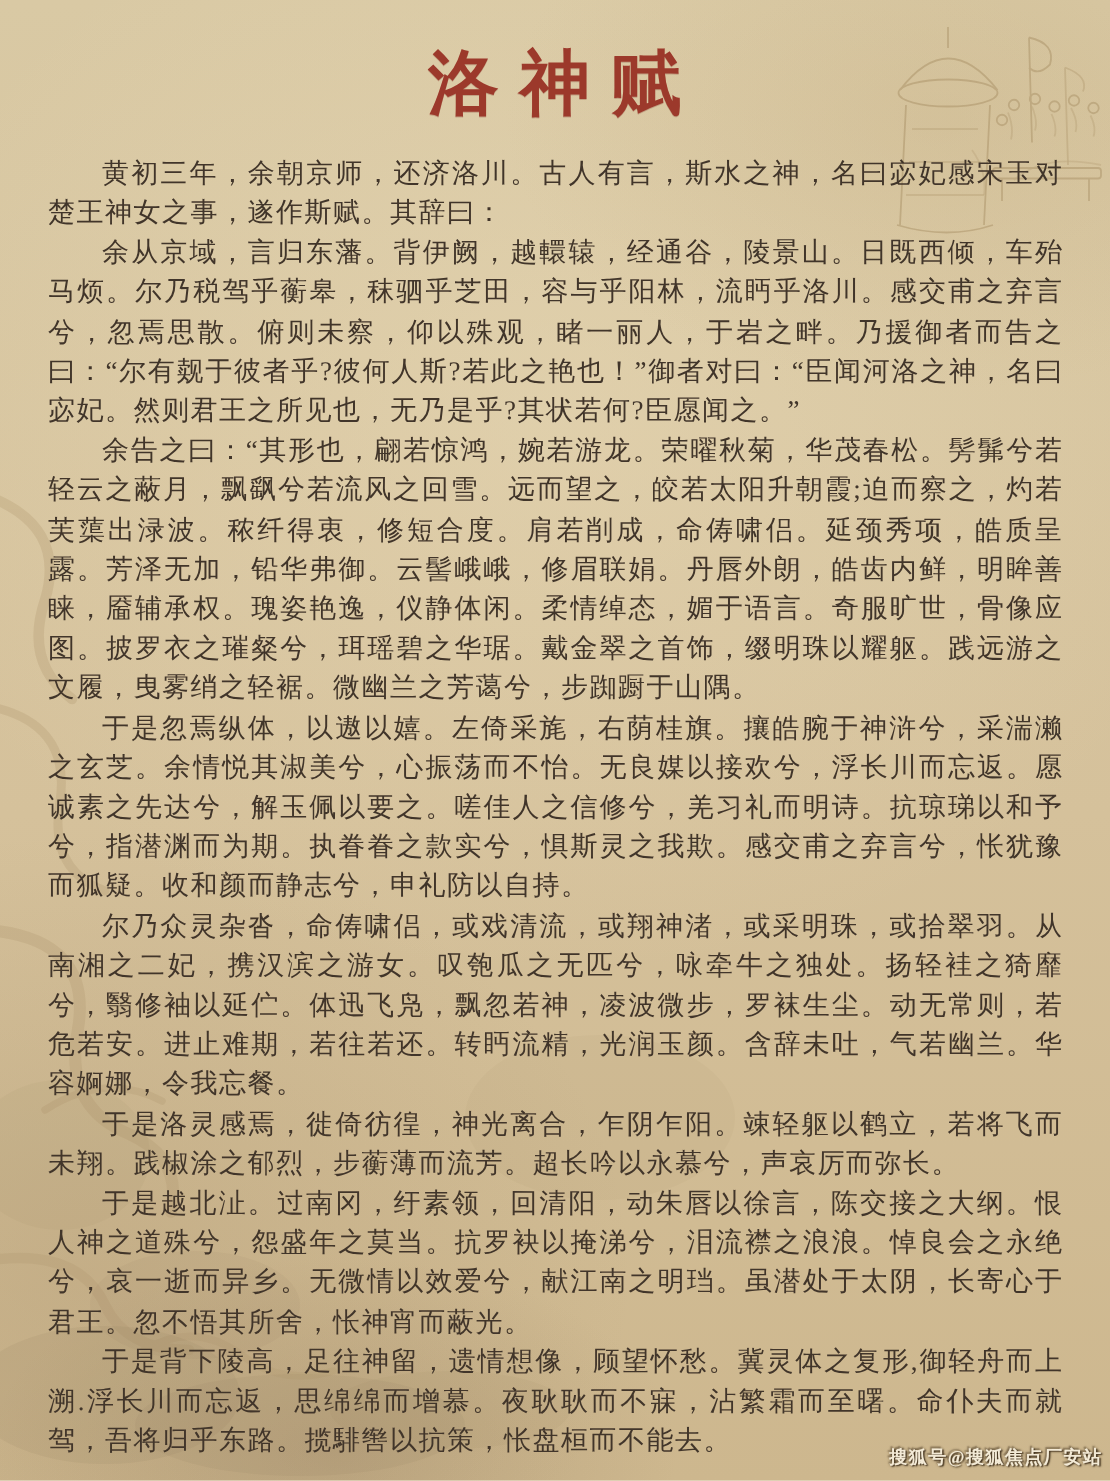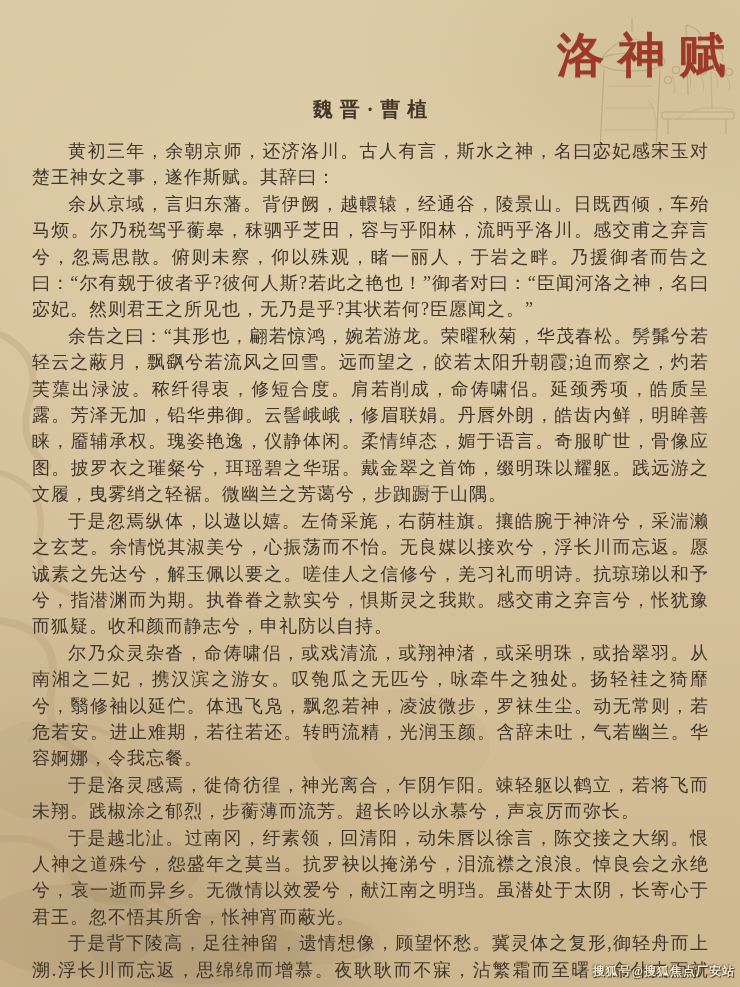--- a/index.html
+++ b/index.html
@@ -27,21 +27,20 @@
   .content { position: relative; z-index: 1; }
   .header { padding-top: 24px; text-align: center; }
   .title {
     margin: 0;
     font-size: 47px;
     font-weight: 700;
     color: #9c392b;
     letter-spacing: 14px;
     padding-left: 14px; 
     text-shadow: 0 1px 0 rgba(120,40,30,0.25);
-    text-align: right;
   }
   .author {
     margin-top: 9px;
     font-size: 20px;
     font-weight: 600;
     color: #453628;
     letter-spacing: 7px;
     padding-left: 7px;
   }
   .article {
@@ -113,21 +112,20 @@
       <ellipse cx="130" cy="870" rx="70" ry="36" opacity="0.08"></ellipse>
       <ellipse cx="40" cy="770" rx="60" ry="50" opacity="0.07"></ellipse>
       <ellipse cx="400" cy="745" rx="90" ry="55" opacity="0.05"></ellipse>
       <ellipse cx="300" cy="940" rx="80" ry="26" opacity="0.07"></ellipse>
     </g>
   </svg>
 
   <div class="content">
     <div class="header">
       <h1 class="title">洛神赋</h1>
-      <div class="author">魏晋·曹植</div>
     </div>
 
     <div class="article">
       <p>黄初三年，余朝京师，还济洛川。古人有言，斯水之神，名曰宓妃感宋玉对楚王神女之事，遂作斯赋。其辞曰：</p>
       <p>余从京域，言归东藩。背伊阙，越轘辕，经通谷，陵景山。日既西倾，车殆马烦。尔乃税驾乎蘅皋，秣驷乎芝田，容与乎阳林，流眄乎洛川。感交甫之弃言兮，忽焉思散。俯则未察，仰以殊观，睹一丽人，于岩之畔。乃援御者而告之曰：“尔有觌于彼者乎?彼何人斯?若此之艳也！”御者对曰：“臣闻河洛之神，名曰宓妃。然则君王之所见也，无乃是乎?其状若何?臣愿闻之。”</p>
       <p>余告之曰：“其形也，翩若惊鸿，婉若游龙。荣曜秋菊，华茂春松。髣髴兮若轻云之蔽月，飘飖兮若流风之回雪。远而望之，皎若太阳升朝霞;迫而察之，灼若芙蕖出渌波。秾纤得衷，修短合度。肩若削成，命俦啸侣。延颈秀项，皓质呈露。芳泽无加，铅华弗御。云髻峨峨，修眉联娟。丹唇外朗，皓齿内鲜，明眸善睐，靥辅承权。瑰姿艳逸，仪静体闲。柔情绰态，媚于语言。奇服旷世，骨像应图。披罗衣之璀粲兮，珥瑶碧之华琚。戴金翠之首饰，缀明珠以耀躯。践远游之文履，曳雾绡之轻裾。微幽兰之芳蔼兮，步踟蹰于山隅。</p>
       <p>于是忽焉纵体，以遨以嬉。左倚采旄，右荫桂旗。攘皓腕于神浒兮，采湍濑之玄芝。余情悦其淑美兮，心振荡而不怡。无良媒以接欢兮，浮长川而忘返。愿诚素之先达兮，解玉佩以要之。嗟佳人之信修兮，羌习礼而明诗。抗琼珶以和予兮，指潜渊而为期。执眷眷之款实兮，惧斯灵之我欺。感交甫之弃言兮，怅犹豫而狐疑。收和颜而静志兮，申礼防以自持。</p>
       <p>尔乃众灵杂沓，命俦啸侣，或戏清流，或翔神渚，或采明珠，或拾翠羽。从南湘之二妃，携汉滨之游女。叹匏瓜之无匹兮，咏牵牛之独处。扬轻袿之猗靡兮，翳修袖以延伫。体迅飞凫，飘忽若神，凌波微步，罗袜生尘。动无常则，若危若安。进止难期，若往若还。转眄流精，光润玉颜。含辞未吐，气若幽兰。华容婀娜，令我忘餐。</p>
       <p>于是洛灵感焉，徙倚彷徨，神光离合，乍阴乍阳。竦轻躯以鹤立，若将飞而未翔。践椒涂之郁烈，步蘅薄而流芳。超长吟以永慕兮，声哀厉而弥长。</p>
       <p>于是越北沚。过南冈，纡素领，回清阳，动朱唇以徐言，陈交接之大纲。恨人神之道殊兮，怨盛年之莫当。抗罗袂以掩涕兮，泪流襟之浪浪。悼良会之永绝兮，哀一逝而异乡。无微情以效爱兮，献江南之明珰。虽潜处于太阴，长寄心于君王。忽不悟其所舍，怅神宵而蔽光。</p>

